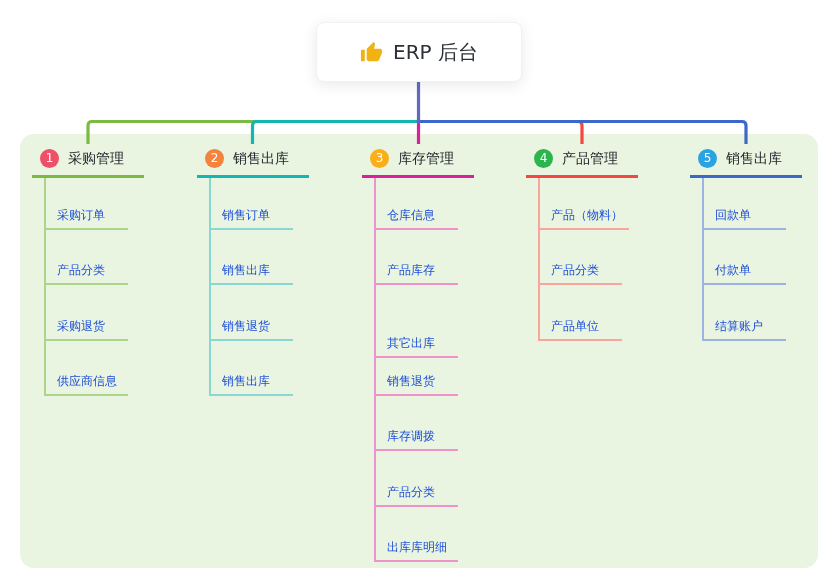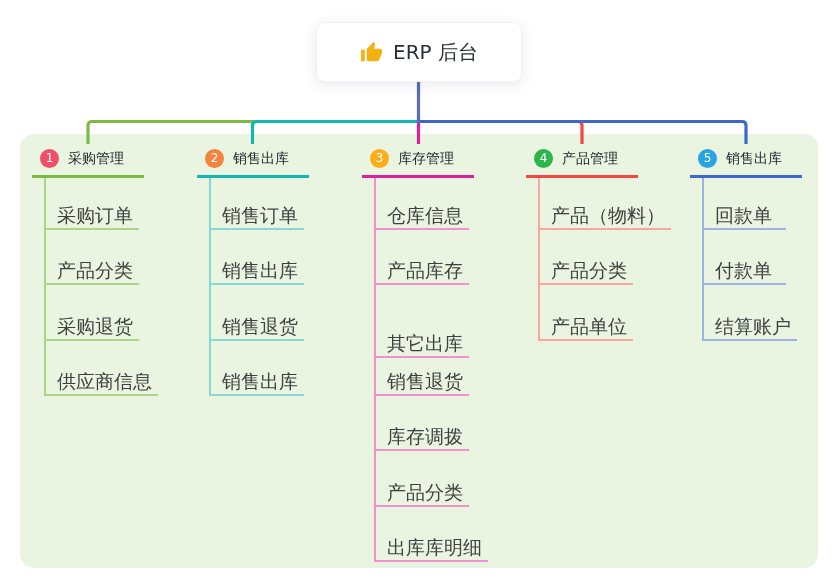--- a/index.html
+++ b/index.html
@@ -96,23 +96,23 @@
     left: 0; top: 0;
     width: 2px;
     background: var(--light);
   }
   .child {
     position: absolute;
     left: 0;
     min-width: 84px;
     padding: 0 6px 3px 13px;
     border-bottom: 2px solid var(--light);
-    font-size: 19px;
+    font-size: 12px;
     line-height: 20px;
-    color: #404040;
+    color: #1d4ed8;
     white-space: nowrap;
     cursor: pointer;
   }
   .b1 { left: 32px; }  .b1 .vline { height: 218px; }
   .b2 { left: 197px; } .b2 .vline { height: 218px; }
   .b3 { left: 362px; } .b3 .vline { height: 384px; }
   .b4 { left: 526px; } .b4 .vline { height: 163px; }
   .b5 { left: 690px; } .b5 .vline { height: 163px; }
 </style>
 </head>

